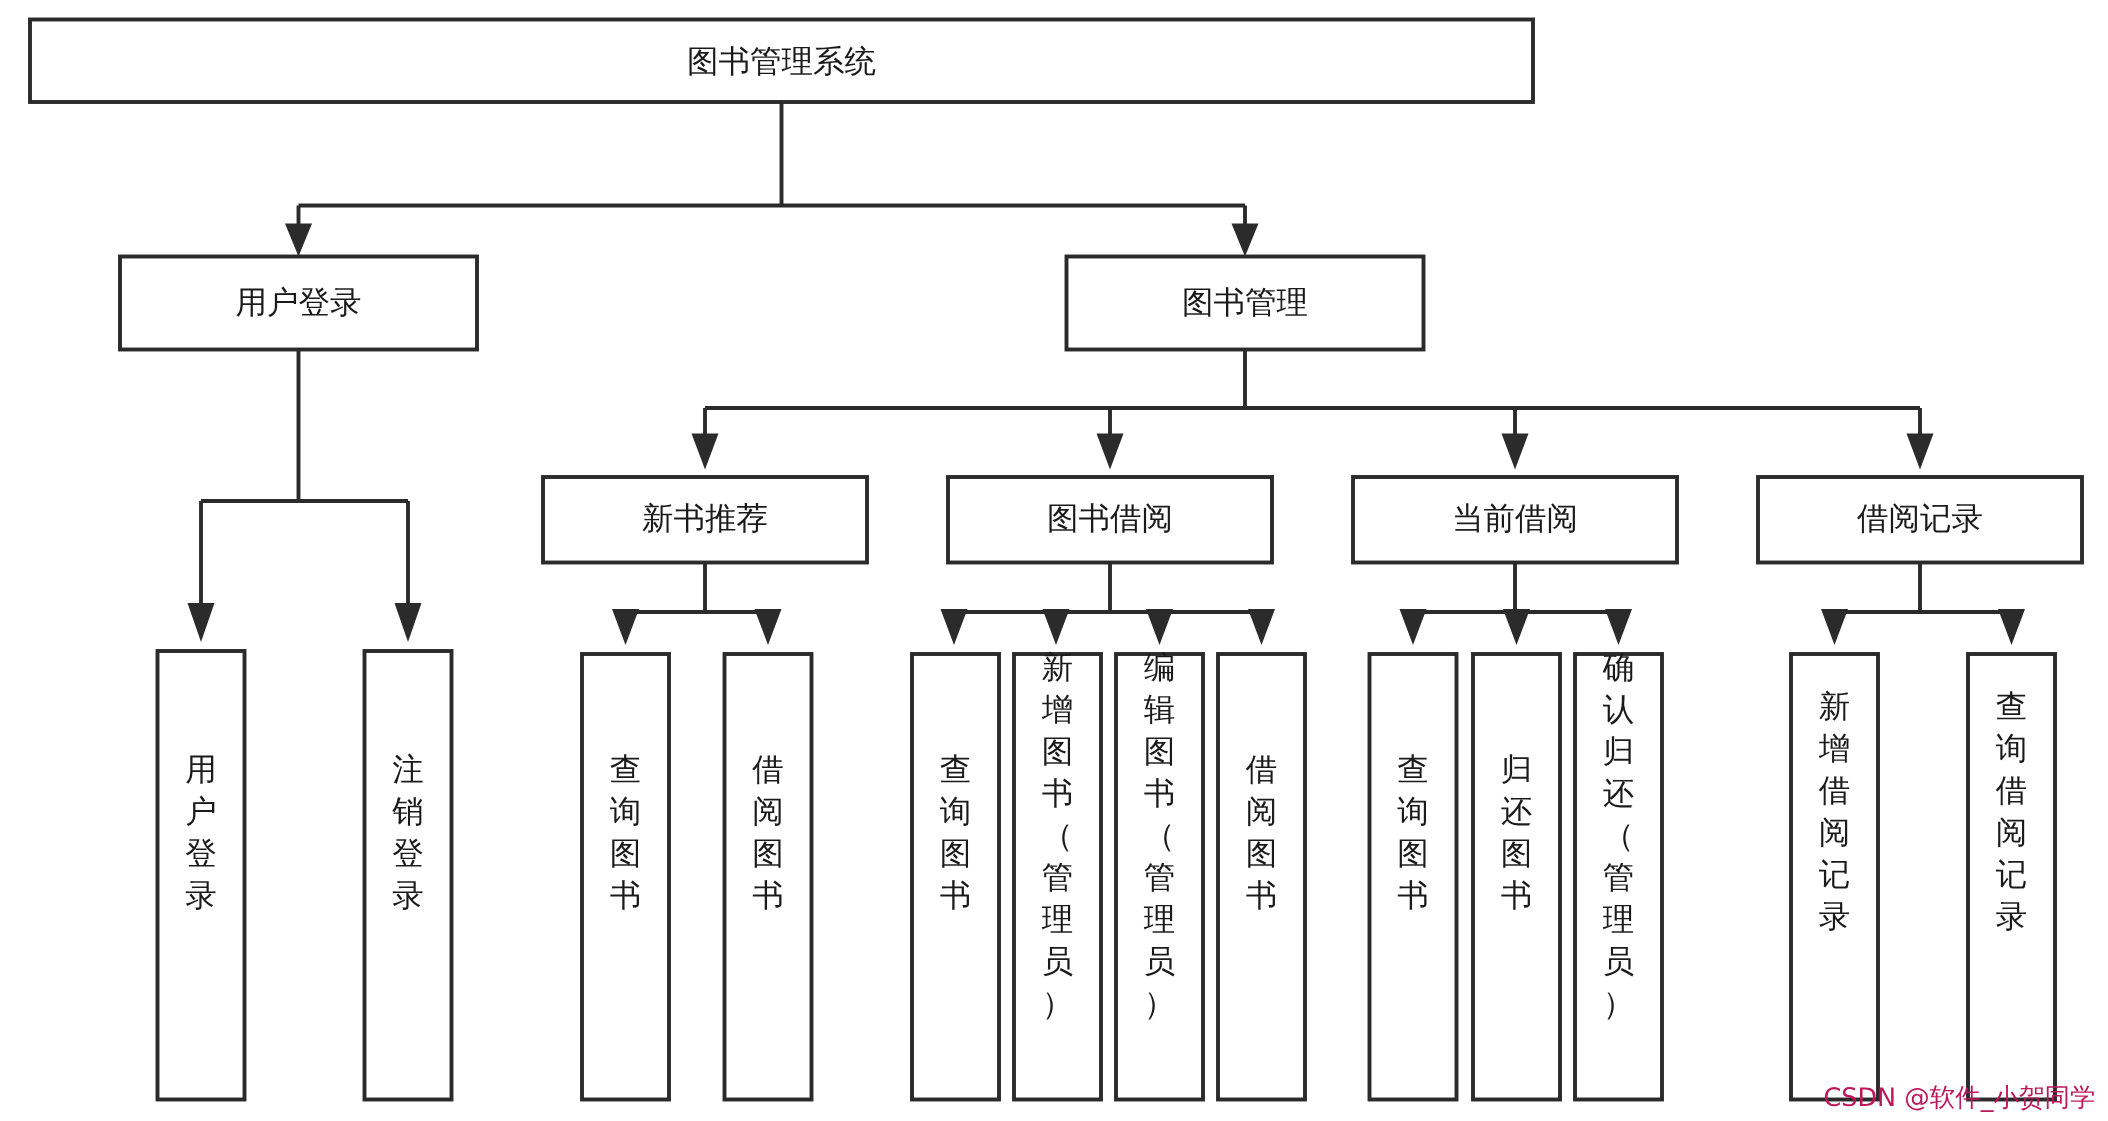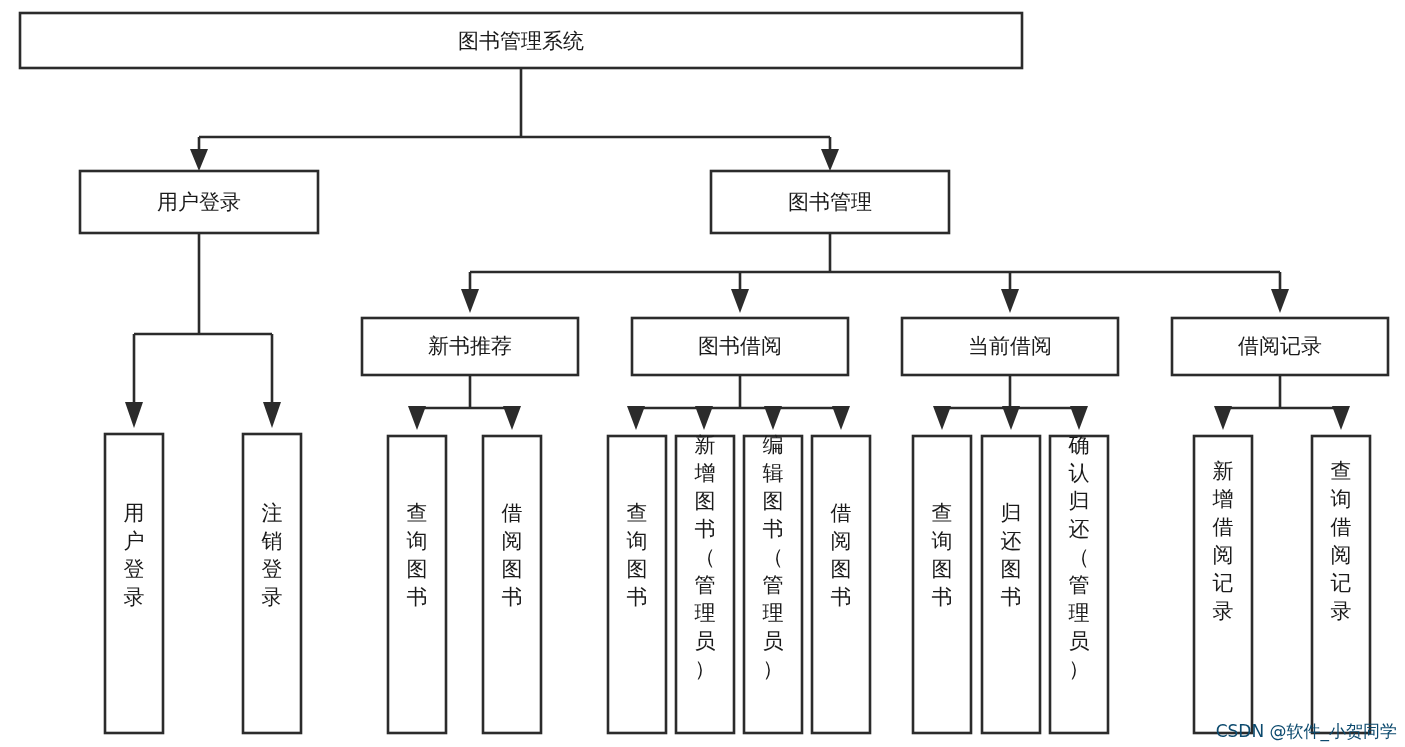--- a/index.html
+++ b/index.html
@@ -54,21 +54,21 @@
     font-size: 21px;
     fill: #1a1a1a;
     text-anchor: middle;
   }
   .watermark {
     position: absolute;
     right: 8px;
     bottom: 4px;
     font-family: "DejaVu Sans", "Liberation Sans", sans-serif;
     font-size: 17px;
-    color: #0c4a6e;
+    color: #be185d;
     white-space: nowrap;
     user-select: none;
   }
 </style>
 </head>
 <body>
 
 <div id="diagram-root">
 
   <svg class="diagram" viewBox="0 0 1405 747">

